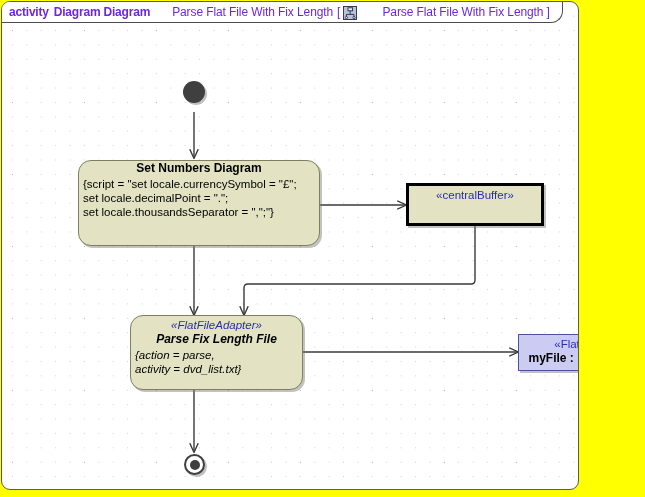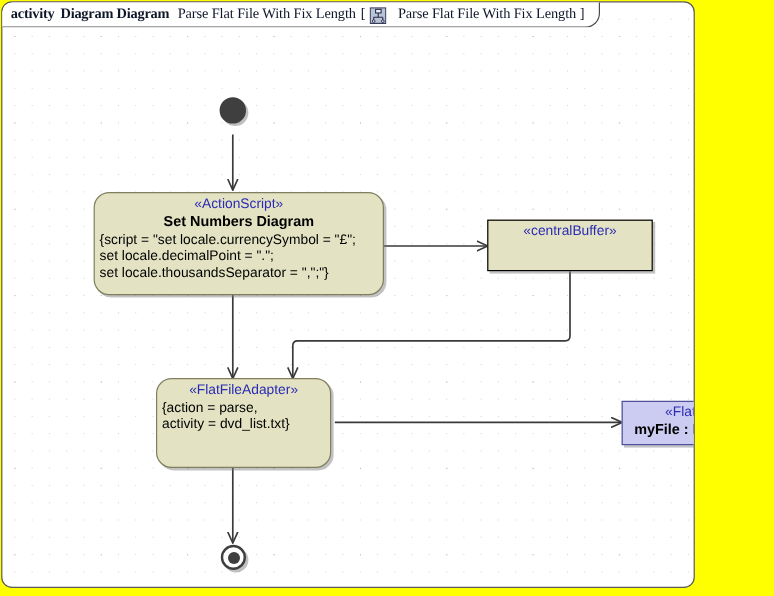--- a/index.html
+++ b/index.html
@@ -51,29 +51,28 @@
     border-left: none;
     border-top: none;
     background: #ffffff;
     border-bottom-right-radius: 12px;
     display: flex;
     align-items: center;
     padding: 0 12px 0 8px;
     box-sizing: border-box;
     white-space: nowrap;
     font-size: 12px;
-    color: #0f172a;
-    font-family: Liberation Serif, serif;
+    color: #6d28d9;
   }
   #frame-header .kind {
     font-weight: bold;
     letter-spacing: -0.2px;
   }
   #frame-header .fname {
-    margin-left: 7px;
+    margin-left: 22px;
     letter-spacing: -0.1px;
   }
   #frame-header .bracket-open { margin-left: 4px; }
   #frame-header .bracket-close { margin-left: 3px; }
   .hdr-icon {
     display: inline-block;
     width: 14px;
     height: 14px;
     margin: 0 3px 0 3px;
     vertical-align: middle;
@@ -110,21 +109,21 @@
   
   .action-node {
     background: #e3e3c3;
     border: 1px solid #7f7f5f;
     border-radius: 13px;
     box-shadow: 2px 2px 0 rgba(120,120,120,0.45);
   }
   
   .buffer-node {
     background: #e3e3c3;
-    border: 1px solid #000000;
+    border: 3px solid #000000;
     box-shadow: 2px 2px 0 rgba(120,120,120,0.45);
   }
   
   .object-node {
     background: #ccccf2;
     border: 1px solid #50509a;
     box-shadow: 2px 2px 0 rgba(120,120,120,0.45);
   }
   .object-node .stereo { color: #2b2bb5; }
 
@@ -190,35 +189,35 @@
     <path d="M 473 224 L 473 278 Q 473 282 469 282 L 246 282 Q 242 282 242 286 L 242 313" marker-end="url(#arrow)"></path>
 
     <path d="M 277 350 L 516 350" marker-end="url(#arrow)"></path>
 
     <path d="M 192 388 L 192 450" marker-end="url(#arrow)"></path>
   </svg>
 
   <div id="initial-node" style="left:181px; top:79px;"></div>
 
   <div class="node action-node" style="left:76px; top:158px; width:242px; height:86px;">
-    <div class="stereo">«ActionScript»</div>
     <div class="nname">Set Numbers Diagram</div>
     <div class="body">
       <div>{script = "set locale.currencySymbol = "£";</div>
       <div>set locale.decimalPoint = ".";</div>
       <div>set locale.thousandsSeparator = ",";"}</div>
     </div>
   </div>
 
   <div class="node buffer-node" style="left:404px; top:181px; width:138px; height:43px;">
     <div class="stereo">«centralBuffer»</div>
   </div>
 
-  <div class="node action-node" style="left:128px; top:313px; width:146px; height:75px;">
+  <div class="node action-node" style="left:128px; top:313px; width:173px; height:75px;font-style:italic;">
     <div class="stereo">«FlatFileAdapter»</div>
+    <div class="nname">Parse Fix Length File</div>
     <div class="body">
       <div>{action = parse,</div>
       <div>activity = dvd_list.txt}</div>
     </div>
   </div>
 
   <div class="node object-node" style="left:516px; top:332px; width:123px; height:37px;">
     <div class="stereo">«FlatFile»</div>
     <div class="nname">myFile : DVD_List</div>
 

